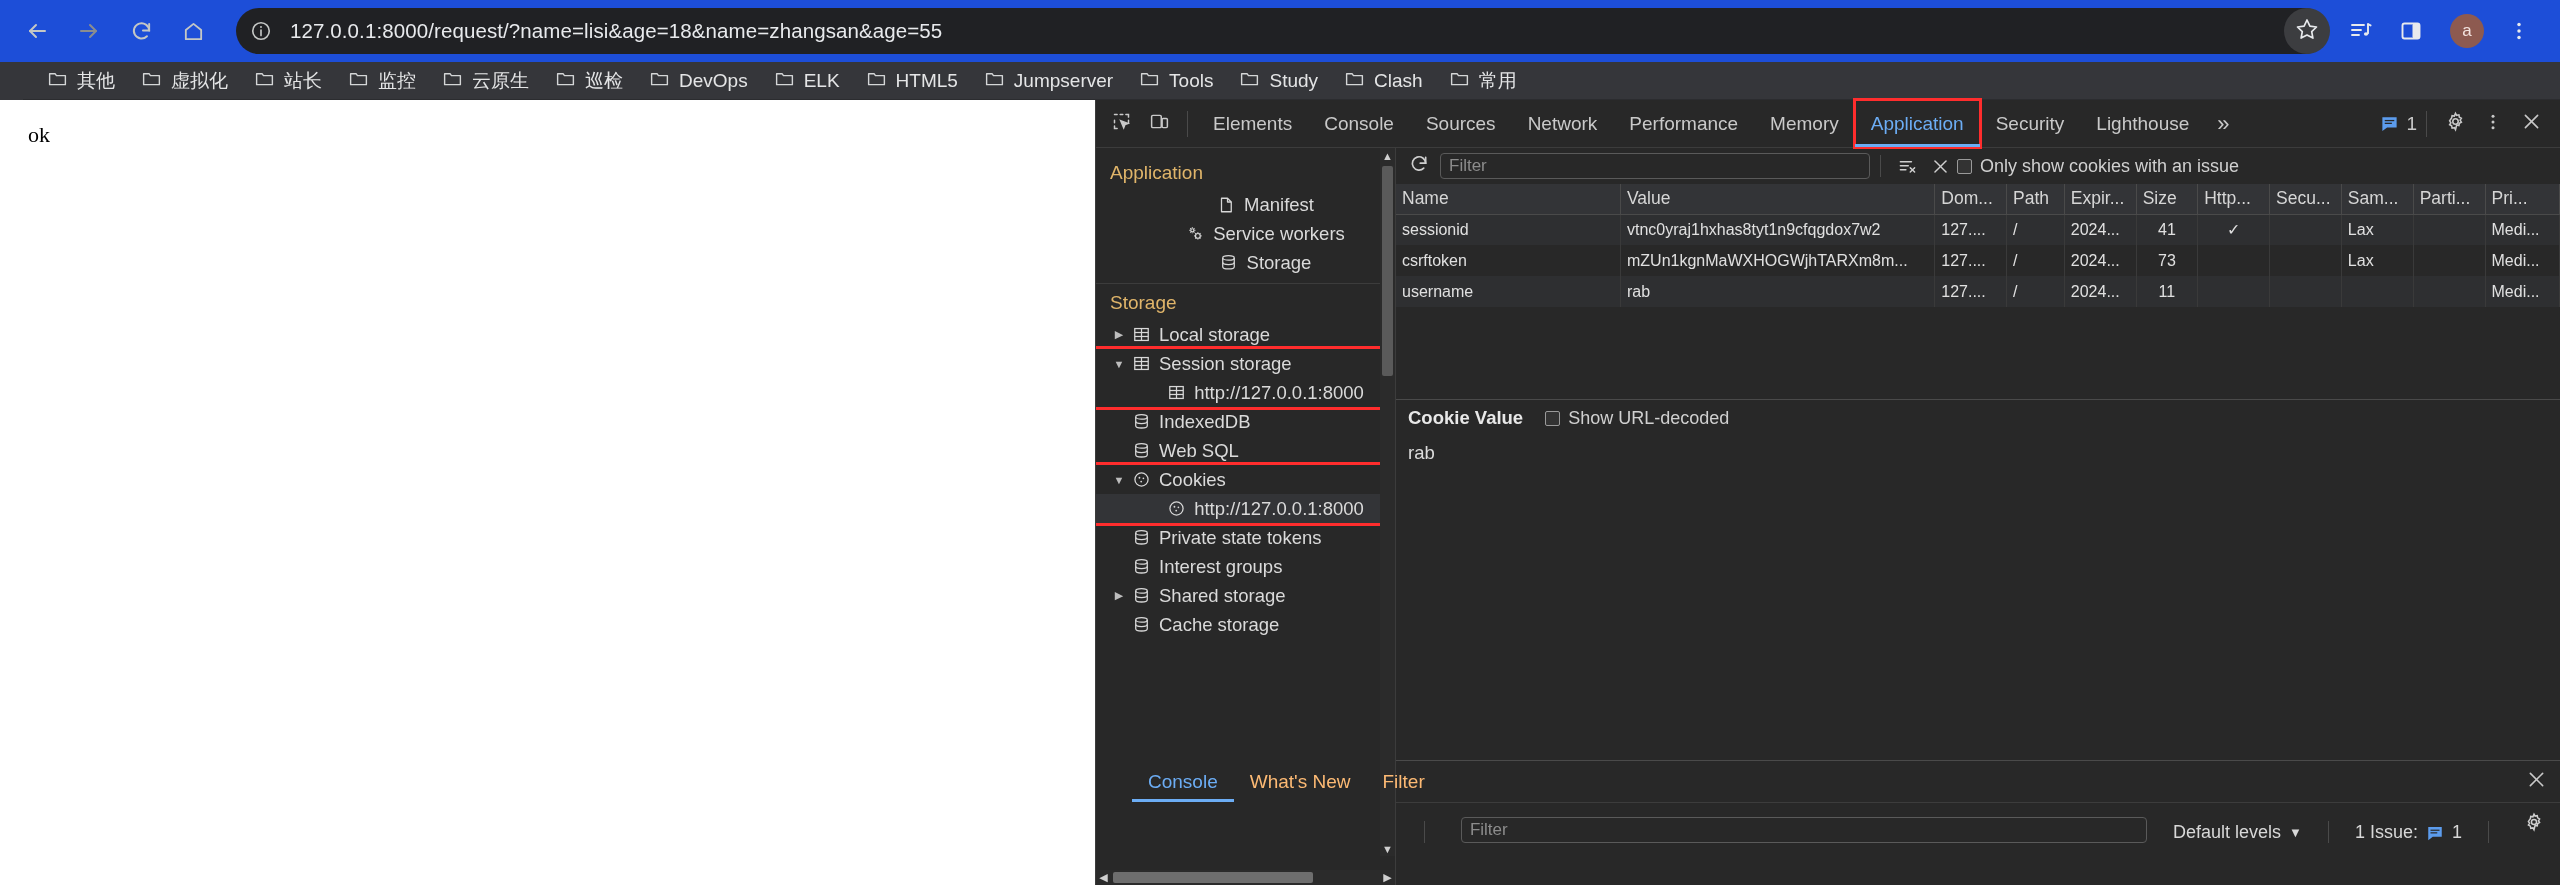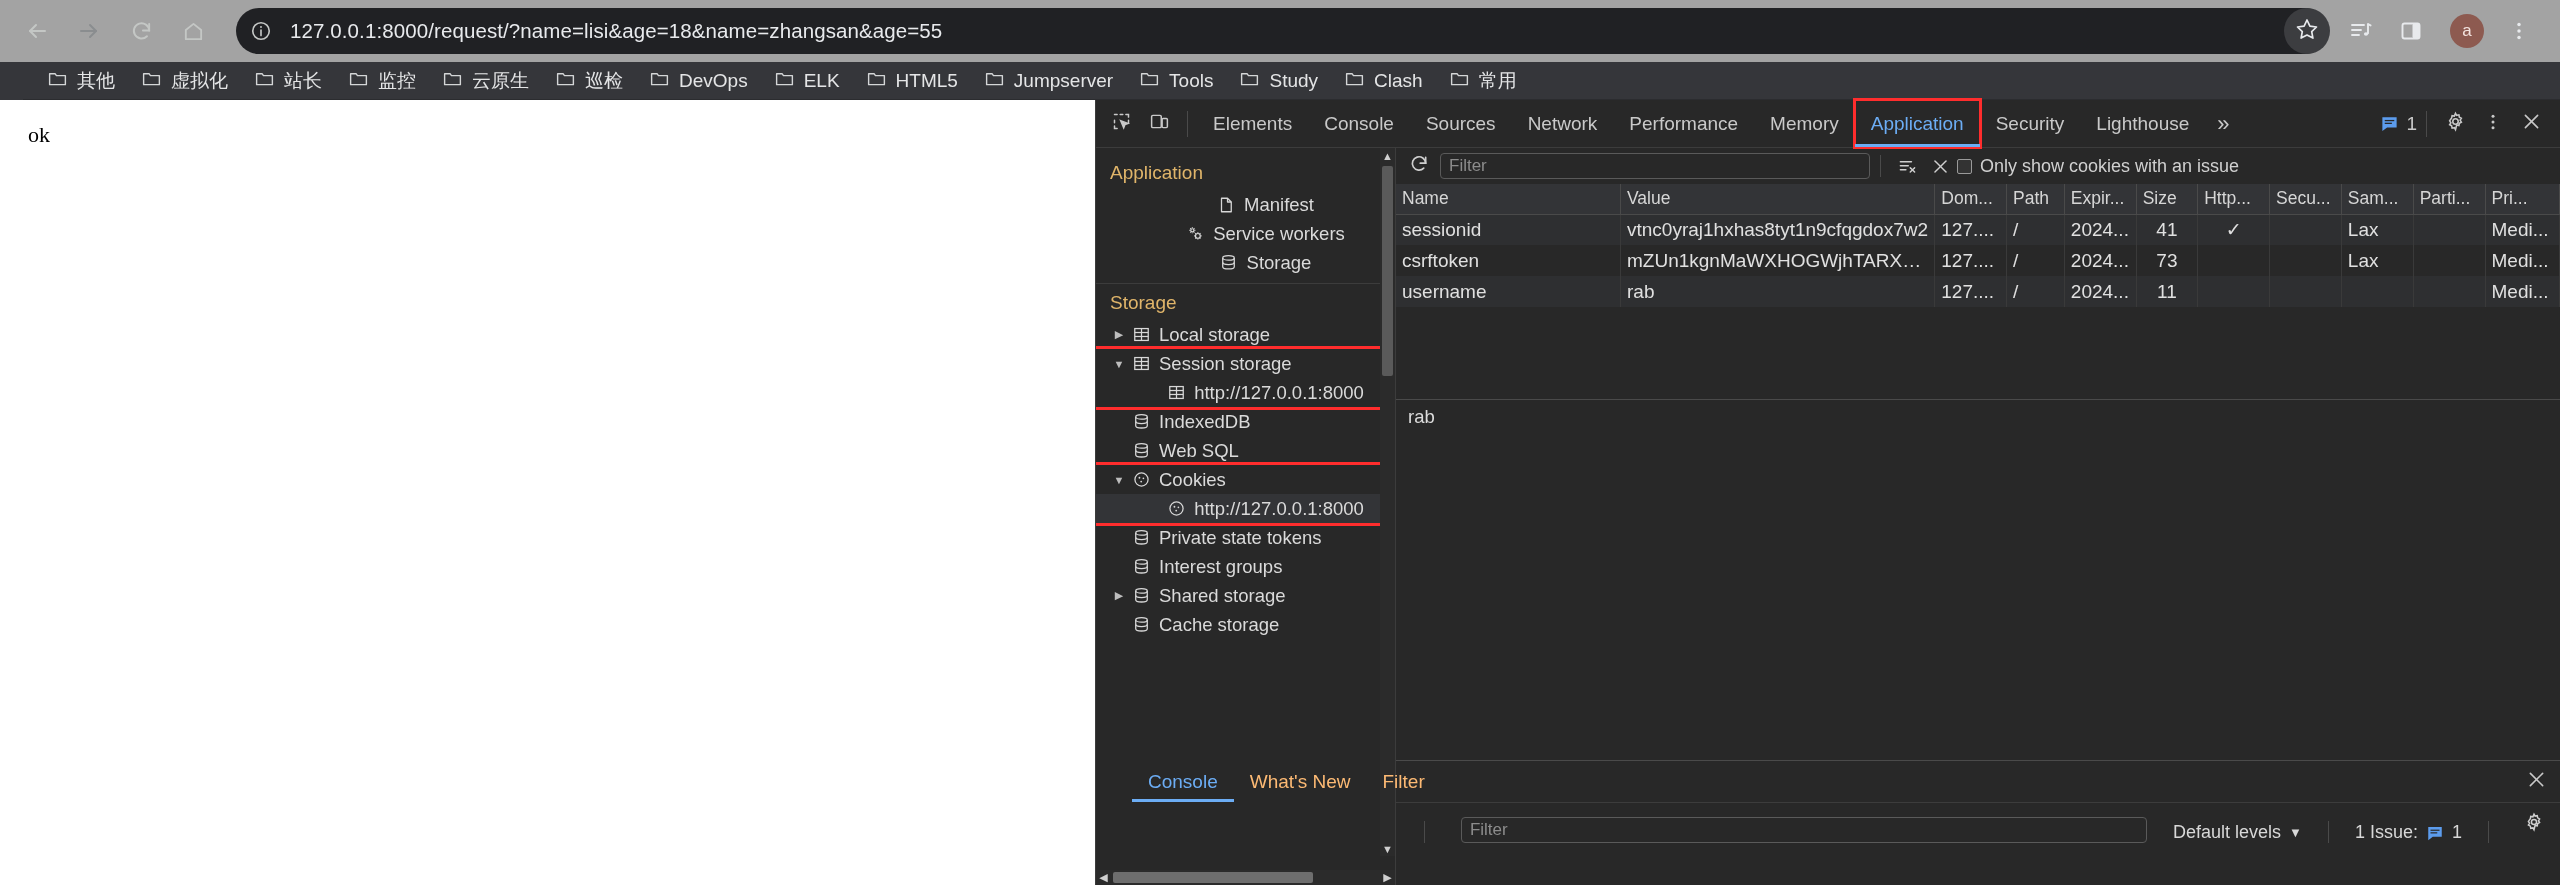--- a/index.html
+++ b/index.html
@@ -11,21 +11,21 @@
   }
 
   
   #browser-chrome { width: 2560px; background: #35363a; }
 
   .toolbar-row {
     height: 62px;
     display: flex;
     align-items: center;
     padding: 0 14px;
-    background: #a3a3a3;
+    background: #1d4ed8;
   }
   .nav-btn {
     width: 46px; height: 46px;
     display: flex; align-items: center; justify-content: center;
     border-radius: 50%;
     margin-right: 6px;
     flex: none;
   }
   .nav-btn svg { display:block; }
 
@@ -265,21 +265,21 @@
     font-weight:400;
     text-align:left;
     height: 30px;
     padding: 0 6px;
     border-right:1px solid #4a4a4a;
     border-bottom:1px solid #4a4a4a;
     overflow:hidden; white-space:nowrap; text-overflow:ellipsis;
   }
   table.cookie-table td {
     color:#e0e0e0;
-    font-size:19px;
+    font-size:16px;
     height: 31px;
     padding: 0 6px;
     border-right:1px solid #3a3a3a;
     overflow:hidden; white-space:nowrap; text-overflow:ellipsis;
   }
   table.cookie-table tr.row-odd td { background:#2e2f31; }
   table.cookie-table tr.row-even td { background:#282828; }
   td.num { text-align:center; }
   td.ctr { text-align:center; }
 
@@ -869,20 +869,25 @@
                   <td class="ctr"></td>
                   <td></td>
                   <td></td>
                   <td>Medi...</td>
                 </tr>
               </tbody>
           </table>
         </div>
 
         <div class="cookie-value-pane">
+          <div class="cv-header">
+            <span class="cv-title">Cookie Value</span>
+            <span class="cb-box"></span>
+            <span class="cb-label">Show URL-decoded</span>
+          </div>
           <div class="cv-content">rab</div>
         </div>
 
         <div class="drawer" style="margin-left:-300px;width:1465px;">
           <div class="drawer-tabbar">
             <div class="kebab">
                 <i></i>
                 <i></i>
                 <i></i>
               </div>

